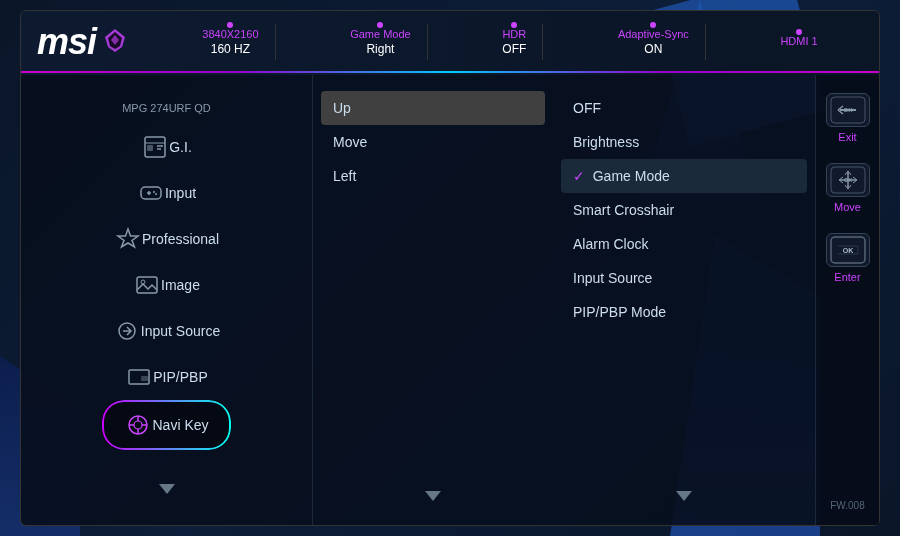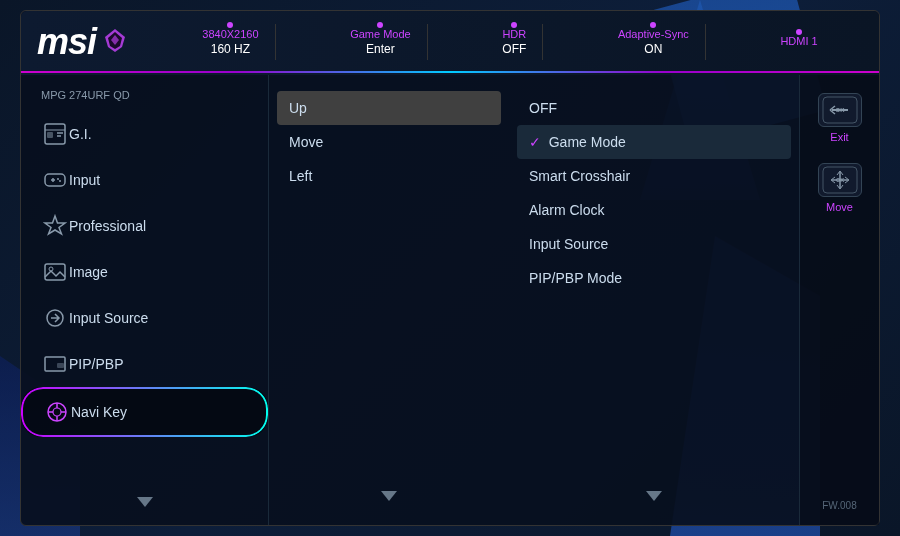--- a/index.html
+++ b/index.html
@@ -142,25 +142,26 @@
 
     
     .main-content {
       display: flex;
       flex: 1;
       overflow: hidden;
     }
 
     
     .sidebar {
-      width: 248px;
-      padding: 10px 0;
+      width: 292px;
+      padding: 23px 0;
       border-right: 1px solid #1a2a3a;
       display: flex;
       flex-direction: column;
+      align-items: center;
     }
 
     .model-name {
       color: #8899aa;
       font-size: 11px;
       padding: 4px 20px 10px;
     }
 
     .menu-item {
       display: flex;
@@ -259,21 +260,21 @@
     .right-arrow {
       display: flex;
       justify-content: center;
       padding: 8px;
       color: #8899aa;
       margin-top: auto;
     }
 
     
     .controls {
-      width: 80px;
+      width: 64px;
       display: flex;
       flex-direction: column;
       align-items: center;
       padding: 10px 0;
       gap: 4px;
       background: rgba(5, 10, 20, 0.5);
       border-left: 1px solid #1a2a3a;
     }
 
     .control-btn {
@@ -363,21 +364,21 @@
 
     <div class="top-nav">
       <div class="top-nav-item">
         <div class="nav-dot"></div>
         <span class="nav-label">3840X2160</span>
         <span class="nav-value">160 HZ</span>
       </div>
       <div class="top-nav-item">
         <div class="nav-dot"></div>
         <span class="nav-label">Game Mode</span>
-        <span class="nav-value">Enter</span>
+        <span class="nav-value">Right</span>
       </div>
       <div class="top-nav-item">
         <div class="nav-dot"></div>
         <span class="nav-label">HDR</span>
         <span class="nav-value">OFF</span>
       </div>
       <div class="top-nav-item">
         <div class="nav-dot"></div>
         <span class="nav-label">Adaptive-Sync</span>
         <span class="nav-value">ON</span>
@@ -485,20 +486,23 @@
         <span>Left</span>
       </div>
       <div class="middle-arrow">
         <div class="arrow-down"></div>
       </div>
     </div>
 
     <div class="right-panel">
       <div class="right-item">
         <span>OFF</span>
+      </div>
+      <div class="right-item">
+        <span>Brightness</span>
       </div>
       <div class="right-item selected">
         <span class="checkmark">✓</span>
         <span>Game Mode</span>
       </div>
       <div class="right-item">
         <span>Smart Crosshair</span>
       </div>
       <div class="right-item">
         <span>Alarm Clock</span>
@@ -532,20 +536,30 @@
           <svg width="36" height="28" viewBox="0 0 36 28" fill="none">
             <rect x="1" y="1" width="34" height="26" rx="4" stroke="#445566" stroke-width="1"></rect>
             <path d="M18 6 L18 22 M10 14 L26 14" stroke="#8899aa" stroke-width="1.5"></path>
             <path d="M15 9 L18 5 L21 9 M15 19 L18 23 L21 19 M13 11 L9 14 L13 17 M23 11 L27 14 L23 17" stroke="#8899aa" stroke-width="1" fill="none"></path>
             <text x="18" y="16" text-anchor="middle" font-size="5.5" fill="#8899aa" font-weight="bold">OK</text>
           </svg>
         </div>
         <span class="btn-label">Move</span>
       </div>
 
+      <div class="control-btn">
+        <div class="btn-icon">
+          <svg width="36" height="28" viewBox="0 0 36 28" fill="none">
+            <rect x="1" y="1" width="34" height="26" rx="4" stroke="#556677" stroke-width="1.5"></rect>
+            <text x="18" y="17" text-anchor="middle" font-size="7" fill="#aabbcc" font-weight="bold">OK</text>
+            <path d="M8 10 L28 10 M28 10 L28 18 M8 18 L28 18" stroke="#556677" stroke-width="0.8" opacity="0.5"></path>
+          </svg>
+        </div>
+        <span class="btn-label">Enter</span>
+      </div>
 
       <div class="fw-version">FW.008</div>
     </div>
 
   </div>
 </div>
 
 <style>
   .top-nav-item {
     display: flex;

